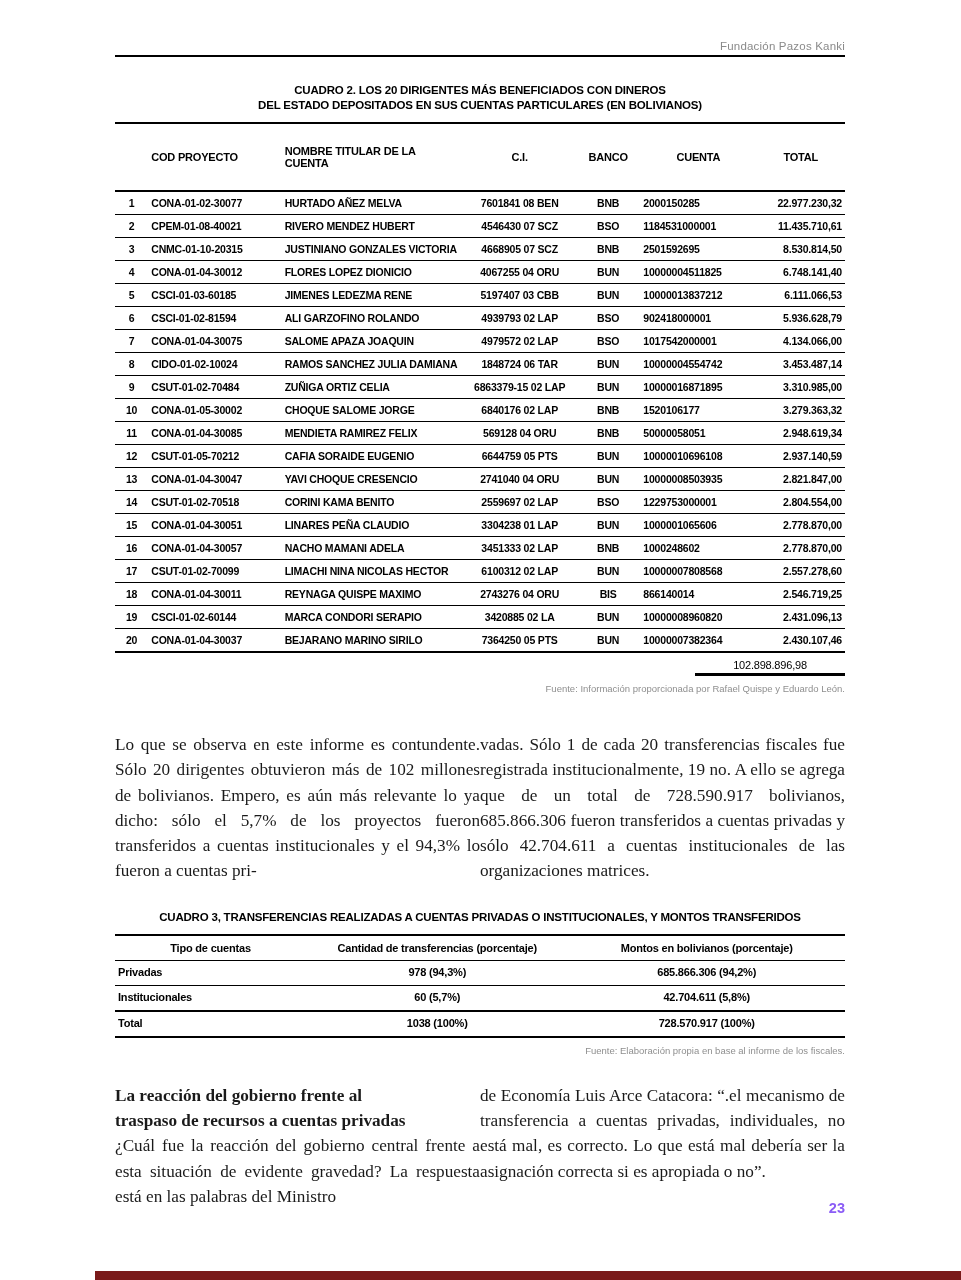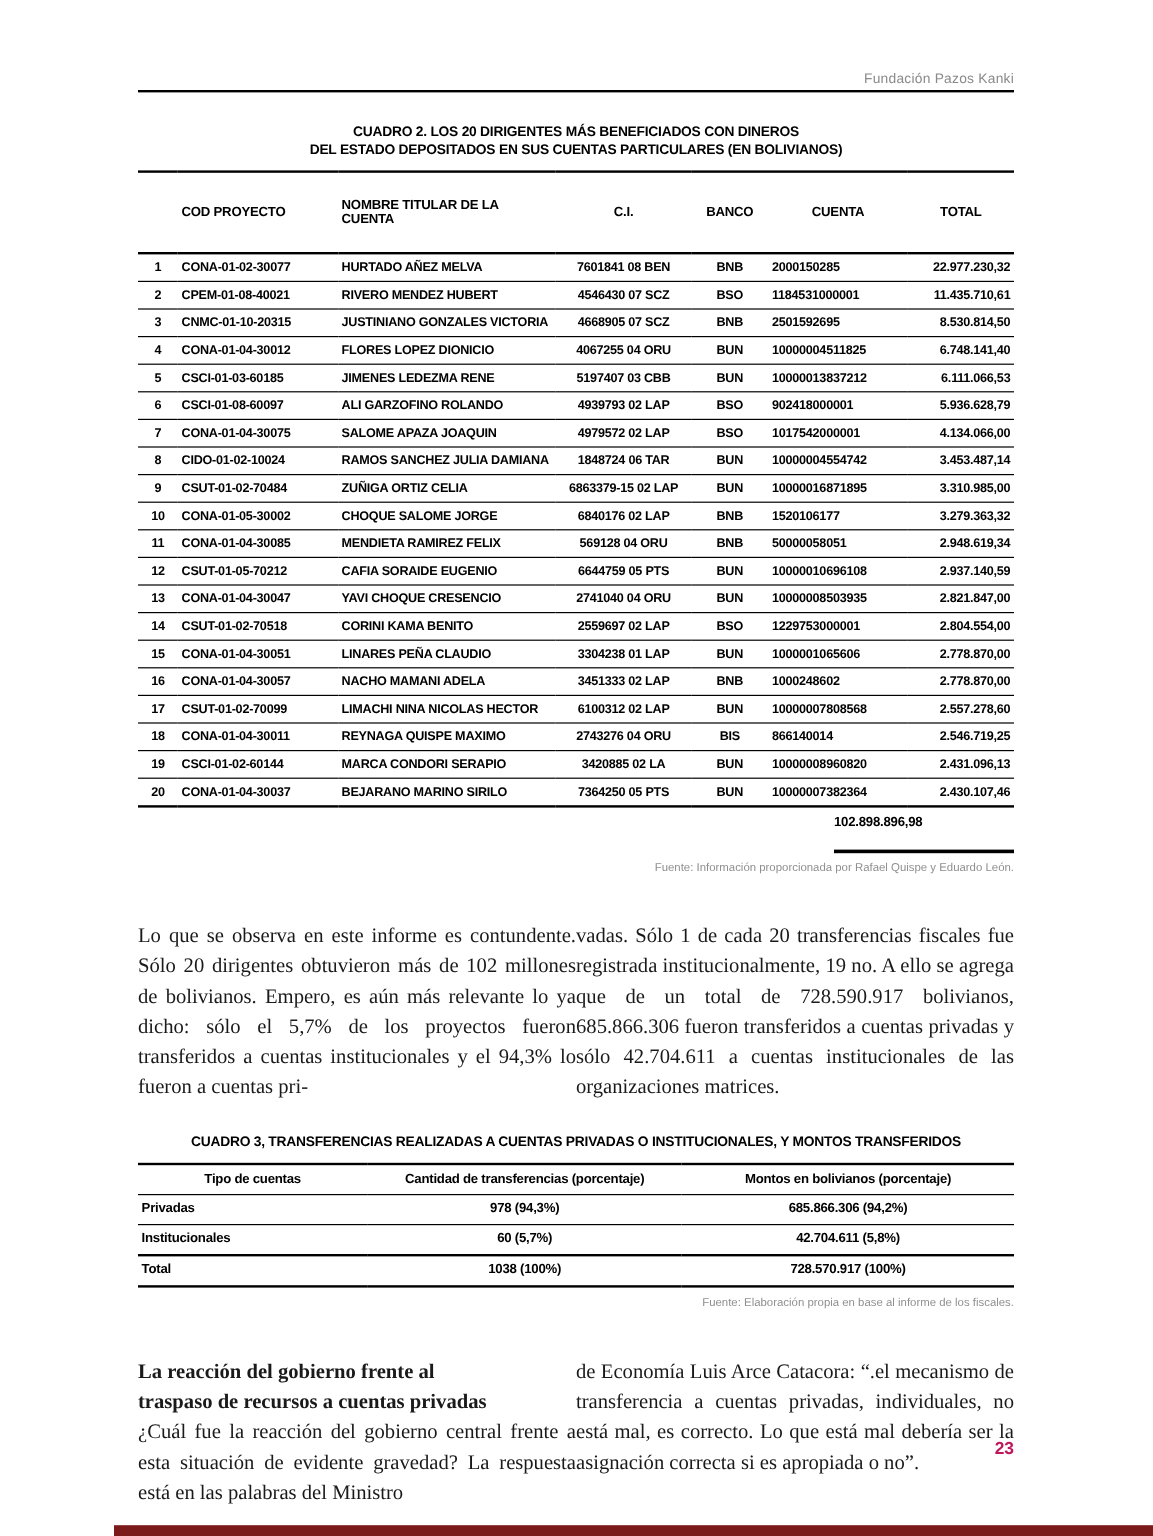--- a/index.html
+++ b/index.html
@@ -1,21 +1,21 @@
 <!DOCTYPE html>
 <html><head>
 <meta charset="utf-8">
 <style>
   html,body{margin:0;padding:0;background:#e9e9e9;}
   .page{position:relative;width:961px;height:1280px;background:#ffffff;margin:0 auto;
         font-family:"Liberation Sans",sans-serif;color:#111;overflow:hidden;}
   .content{position:absolute;left:115px;top:0;width:730px;}
 
   
-  .header{padding-top:56px;border-bottom:2px solid #000;text-align:right;}
+  .header{padding-top:36px;border-bottom:2px solid #000;text-align:right;}
   .brand{display:inline-block;font-size:11.5px;color:#8a8a8a;padding-bottom:3px;letter-spacing:.2px;}
 
   
   .tbl-title{margin-top:26px;text-align:center;font-weight:bold;font-size:11.5px;
              line-height:15px;letter-spacing:-.2px;color:#000;}
 
   
   table{width:100%;border-collapse:collapse;table-layout:fixed;}
   .t2{margin-top:9px;border-bottom:2px solid #000;}
   .t2 th{border-top:2px solid #000;border-bottom:2px solid #000;font-size:11px;
@@ -27,22 +27,22 @@
   .t2 th:nth-child(3){width:25.5%;}.t2 th:nth-child(4){width:15.5%;}
   .t2 th:nth-child(5){width:8.5%;} .t2 th:nth-child(6){width:16%;}
   .t2 th:nth-child(7){width:12%;}
   .t2 td:nth-child(1){text-align:center;}
   .t2 td:nth-child(2),.t2 td:nth-child(3),.t2 td:nth-child(6){text-align:left;}
   .t2 th:nth-child(2),.t2 th:nth-child(3){text-align:left;}
   .t2 td:nth-child(4),.t2 td:nth-child(5){text-align:center;}
   .t2 th:nth-child(4),.t2 th:nth-child(5),.t2 th:nth-child(6),.t2 th:nth-child(7){text-align:center;}
   .t2 td:nth-child(7){text-align:right;}
 
-  .t2-total{width:150px;margin-left:auto;text-align:left;font-weight:bold;font-size:11px;
-            padding:6px 0 17px;border-bottom:3px solid #000;letter-spacing:-.2px;color:#000;}
+  .t2-total{width:150px;margin-left:auto;text-align:center;font-weight:normal;font-size:11px;
+            padding:6px 0 2px;border-bottom:3px solid #000;letter-spacing:-.2px;color:#000;}
 
   .fuente{text-align:right;color:#8f8f8f;font-size:9.5px;margin-top:7px;}
 
   
   .cols{display:flex;margin-top:38px;font-family:"Liberation Serif",serif;
         font-size:17.2px;line-height:25.3px;text-align:justify;color:#1a1a1a;}
   .cols p{margin:0;flex:1;}
   .cols .col{flex:1;}
   .head-line{display:block;font-weight:bold;text-align:left;}
 
@@ -54,23 +54,23 @@
   .t3 td{font-size:11px;font-weight:bold;padding:5.5px 3px;border-top:1px solid #000;
          letter-spacing:-.2px;color:#000;line-height:13px;}
   .t3 tbody tr:first-child td{border-top:none;}
   .t3 tbody tr:last-child td{border-top:2px solid #000;}
   .t3 th:nth-child(1){width:26%;text-align:center;}
   .t3 th:nth-child(2){width:36%;text-align:center;}
   .t3 th:nth-child(3){width:38%;text-align:center;}
   .t3 td:nth-child(1){text-align:left;}
   .t3 td:nth-child(2),.t3 td:nth-child(3){text-align:center;}
 
-  .body-bottom{margin-top:39px;}
-
-  .pageno{position:absolute;right:116px;top:1200px;font-weight:bold;font-size:14.5px;color:#be185d;}
+  .body-bottom{margin-top:27px;}
+
+  .pageno{position:absolute;right:116px;top:1200px;font-weight:bold;font-size:14.5px;color:#8b5cf6;}
   .accent-bar{position:absolute;left:95px;right:0;bottom:0;height:9px;background:#7a1a1a;}
 </style>
 </head>
 <body>
 
 <div class="page">
   <div class="content">
 
     <div class="header">
       <span class="brand">Fundación Pazos Kanki</span>
@@ -134,21 +134,21 @@
             <td>5</td>
             <td>CSCI-01-03-60185</td>
             <td>JIMENES LEDEZMA RENE</td>
             <td>5197407 03 CBB</td>
             <td>BUN</td>
             <td>10000013837212</td>
             <td>6.111.066,53</td>
           </tr>
           <tr>
             <td>6</td>
-            <td>CSCI-01-08-60097</td>
+            <td>CSCI-01-02-81594</td>
             <td>ALI GARZOFINO ROLANDO</td>
             <td>4939793 02 LAP</td>
             <td>BSO</td>
             <td>902418000001</td>
             <td>5.936.628,79</td>
           </tr>
           <tr>
             <td>7</td>
             <td>CONA-01-04-30075</td>
             <td>SALOME APAZA JOAQUIN</td>

